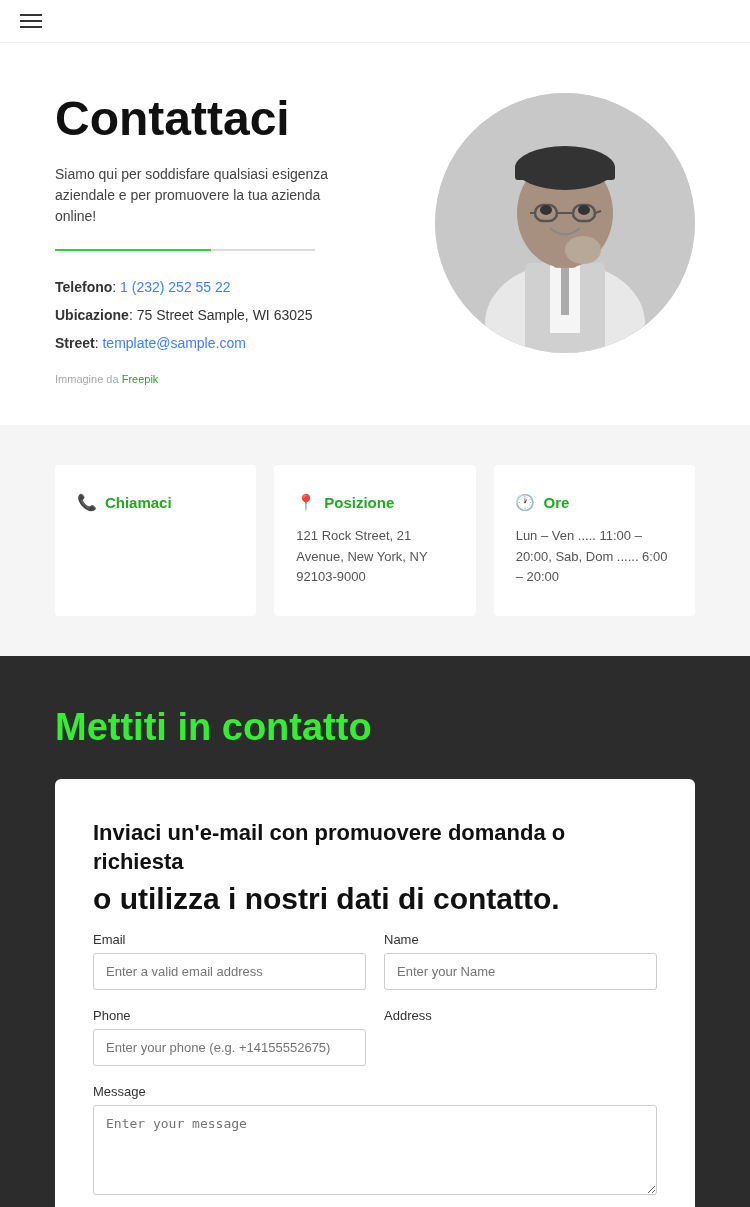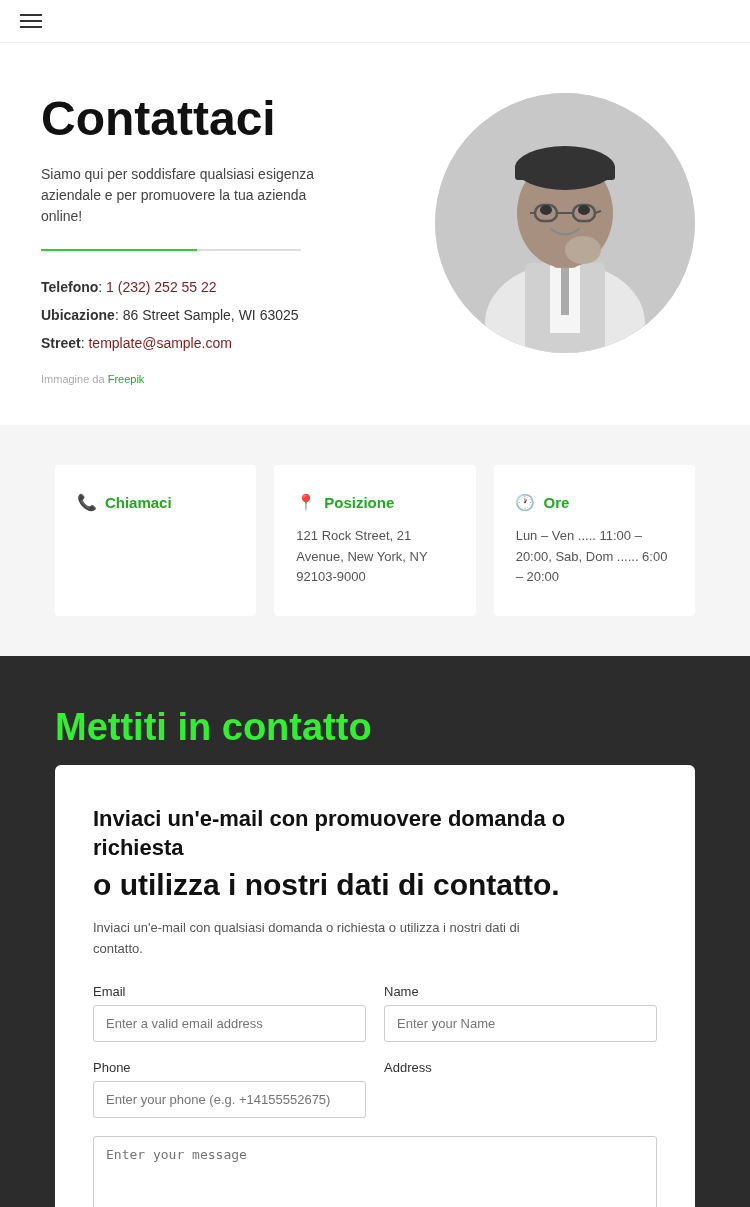--- a/index.html
+++ b/index.html
@@ -17,20 +17,21 @@
       background: #fff;
       border-bottom: 1px solid #eee;
     }
 
     
     .hero-section {
       padding: 50px 55px 40px 41px;
       display: flex;
       align-items: flex-start;
       background: #fff;
+      margin-left: 14px;
     }
     .hero-left {
       flex: 1;
       padding-right: 30px;
     }
     .hero-title {
       font-size: 48px;
       font-weight: 900;
       color: #111;
       margin-bottom: 18px;
@@ -51,21 +52,21 @@
     }
     .contact-info {
       font-size: 14px;
       color: #333;
       line-height: 2;
     }
     .contact-info strong {
       font-weight: 700;
     }
     .contact-info a {
-      color: #7f1d1d;
+      color: #3b82f6;
       text-decoration: none;
     }
     .image-credit {
       font-size: 11px;
       color: #aaa;
       margin-top: 16px;
     }
     .image-credit a {
       color: #22aa22;
       text-decoration: none;
@@ -122,21 +123,21 @@
 
     
     .contact-section {
       background: #2c2c2c;
       padding: 50px 55px 60px;
     }
     .contact-section-title {
       font-size: 38px;
       font-weight: 900;
       color: #33ee33;
-      margin-bottom: 16px;
+      margin-bottom: 30px;
     }
     .contact-form-card {
       background: #fff;
       border-radius: 6px;
       padding: 40px 38px 40px;
     }
     .form-heading {
       font-size: 22px;
       font-weight: 700;
       color: #111;
@@ -224,21 +225,21 @@
     <h1 class="hero-title">Contattaci</h1>
     <p class="hero-subtitle">Siamo qui per soddisfare qualsiasi esigenza aziendale e per promuovere la tua azienda online!</p>
     <div class="hero-divider"></div>
     <div class="contact-info">
       <p>
         <strong>Telefono</strong>:
         <a href="#">1 (232) 252 55 22</a>
       </p>
       <p>
         <strong>Ubicazione</strong>:
-        <span>86 Street Sample, WI 63025</span>
+        <span>75 Street Sample, WI 63025</span>
       </p>
       <p>
         <strong>Street</strong>:
         <a href="#">template@sample.com</a>
       </p>
     </div>
     <p class="image-credit">
       <span>Immagine da</span>
       <a href="#">Freepik</a>
     </p>
@@ -310,21 +311,20 @@
     <p class="card-text">Lun – Ven ..... 11:00 – 20:00, Sab, Dom  ...... 6:00 – 20:00</p>
   </div>
 </section>
 
 <section class="contact-section">
   <h2 class="contact-section-title">Mettiti in contatto</h2>
 
   <div class="contact-form-card">
     <h3 class="form-heading">Inviaci un'e-mail con promuovere domanda o richiesta</h3>
     <h3 class="form-subheading">o utilizza i nostri dati di contatto.</h3>
-    <p class="form-description">Inviaci un'e-mail con qualsiasi domanda o richiesta o utilizza i nostri dati di contatto.</p>
 
     <form>
       <div class="form-row">
         <div class="form-group">
           <label class="form-label">Email</label>
           <input class="form-input" type="email" placeholder="Enter a valid email address" style="">
         </div>
         <div class="form-group">
           <label class="form-label">Name</label>
           <input class="form-input" type="text" placeholder="Enter your Name" style="">
@@ -335,18 +335,19 @@
         <div class="form-group">
           <label class="form-label">Phone</label>
           <input class="form-input" type="text" placeholder="Enter your phone (e.g. +14155552675)" style="">
         </div>
         <div class="form-group">
           <label class="form-label">Address</label>
         </div>
       </div>
 
       <div class="form-group" style="margin-bottom: 0;">
+        <label class="form-label">Message</label>
         <textarea class="form-textarea" placeholder="Enter your message" style=""></textarea>
       </div>
 
     </form>
   </div>
 </section>
 
 </body></html>

